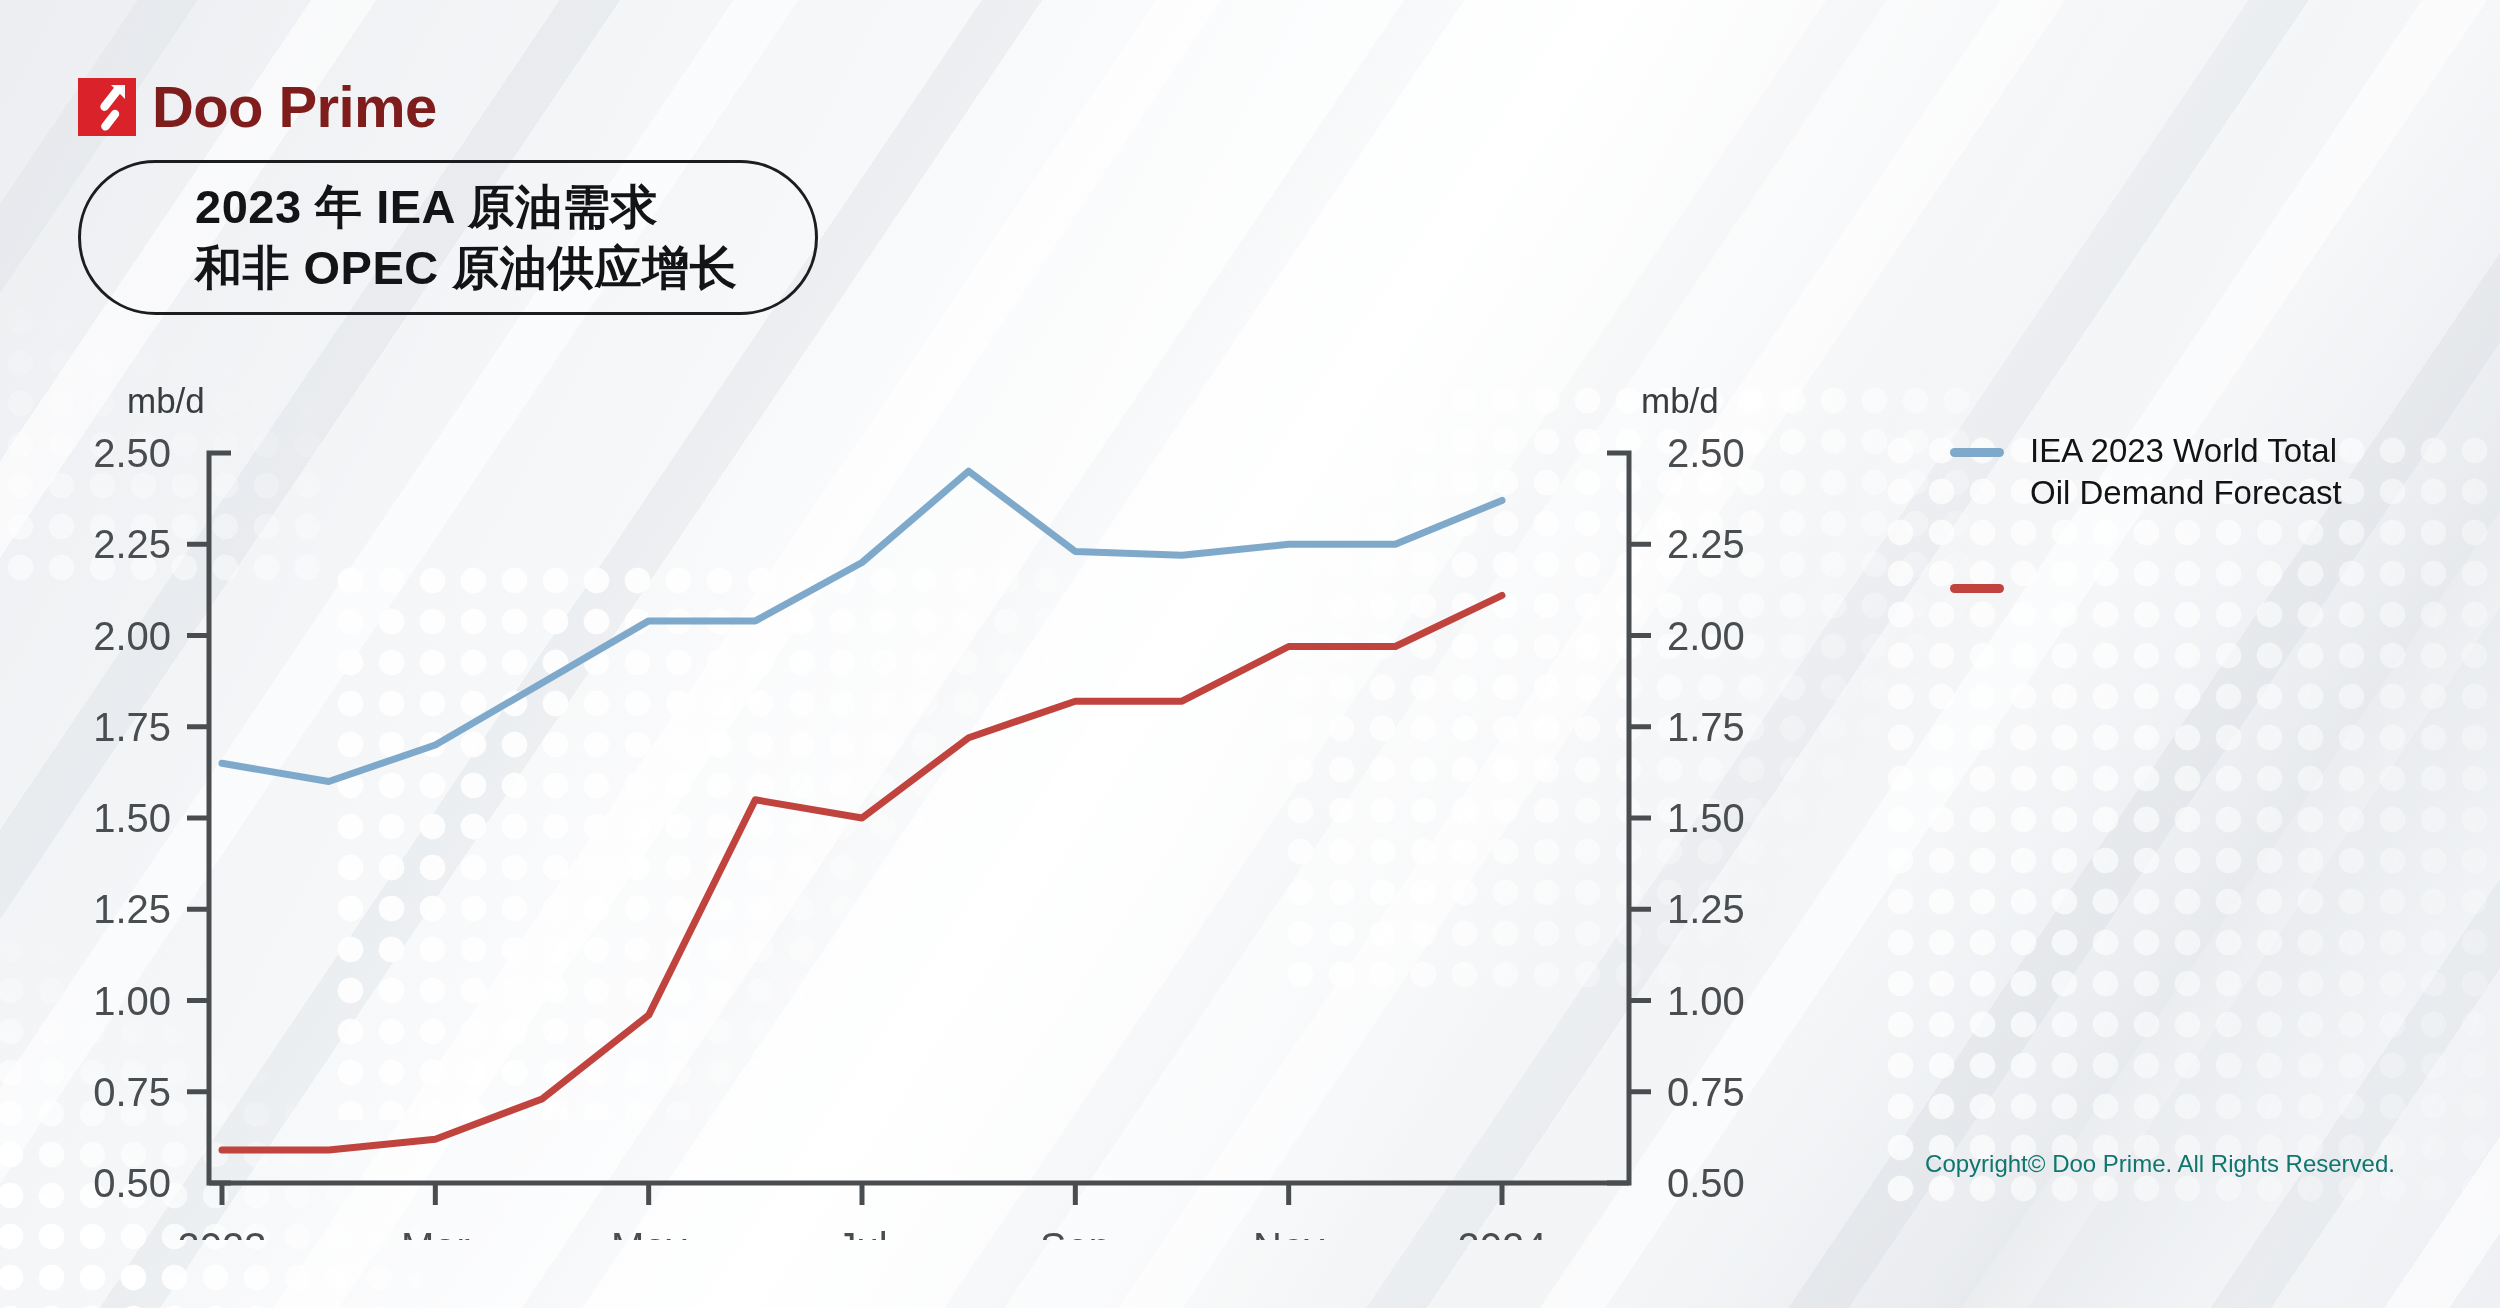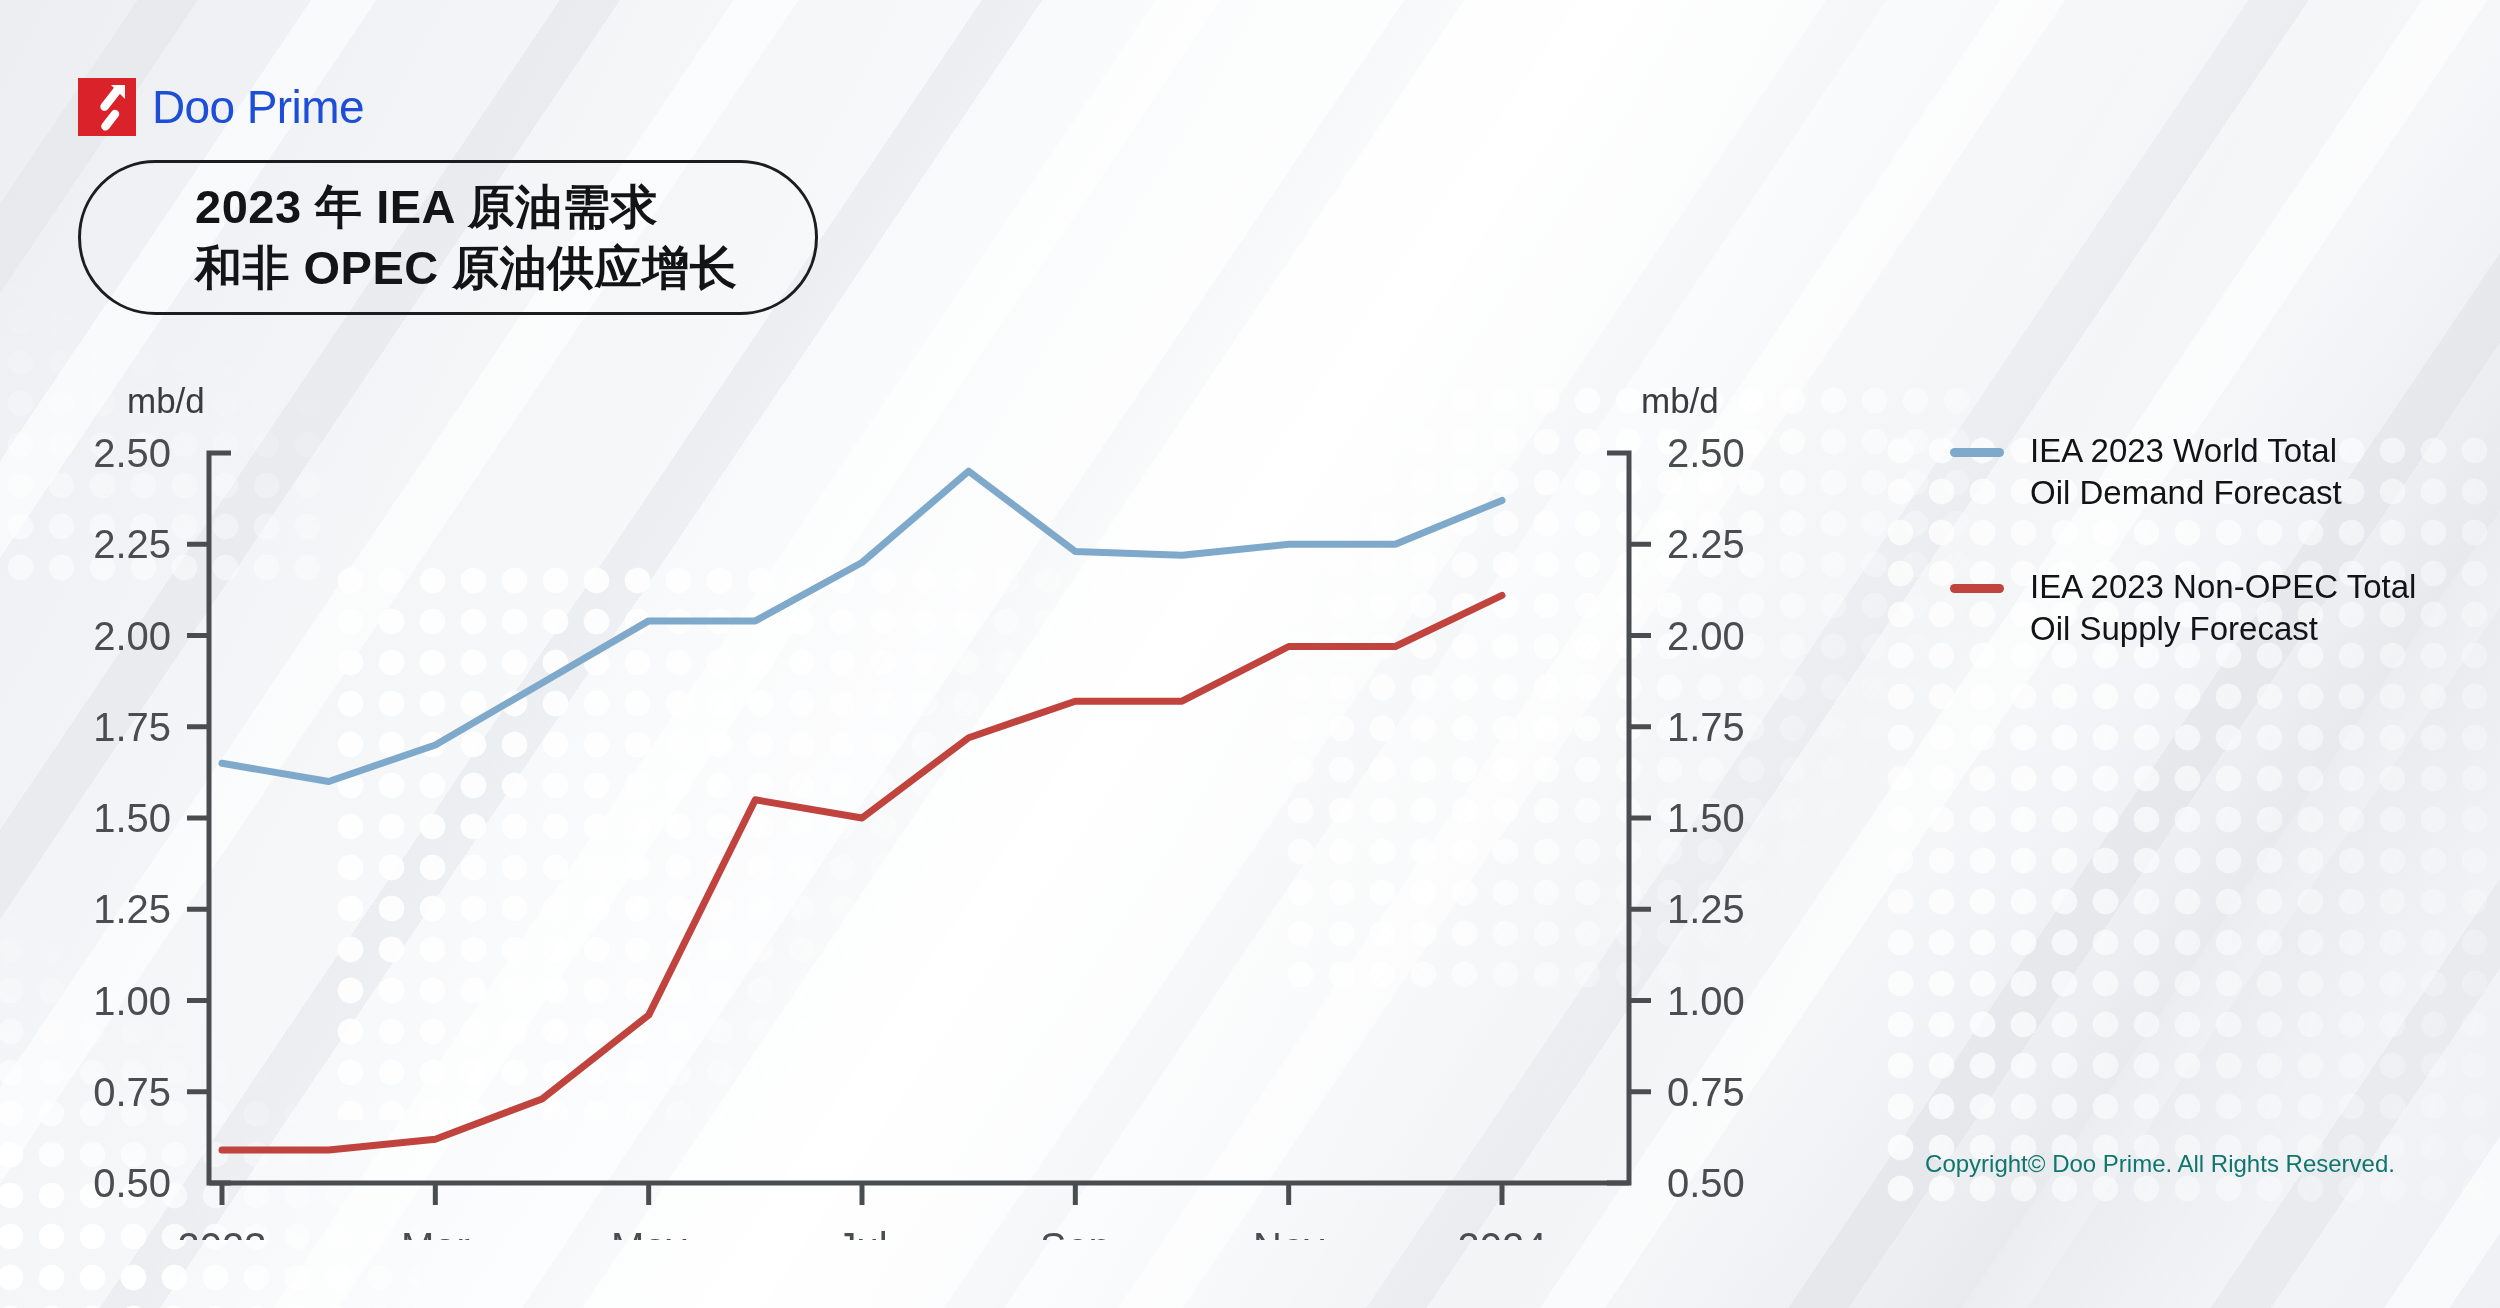--- a/index.html
+++ b/index.html
@@ -56,21 +56,21 @@
   #dots-far { left: 1880px; top: 430px; width: 620px; height: 780px; opacity: .75;
     mask-image: linear-gradient(-70deg, rgba(0,0,0,0.25) 10%, rgba(0,0,0,1) 70%);
     -webkit-mask-image: linear-gradient(-70deg, rgba(0,0,0,0.25) 10%, rgba(0,0,0,1) 70%); }
   #dots-top { left: 0px; top: 260px; width: 330px; height: 330px; opacity: .55;
     mask-image: linear-gradient(20deg, rgba(0,0,0,1) 10%, rgba(0,0,0,0) 70%);
     -webkit-mask-image: linear-gradient(20deg, rgba(0,0,0,1) 10%, rgba(0,0,0,0) 70%); }
 
   
   #brand { position: absolute; left: 78px; top: 78px; display: flex; align-items: center; gap: 16px; }
   #brand-mark { width: 58px; height: 58px; position: relative; }
-  #brand-name { font-size: 46px; font-weight: 400; color: #1d4ed8; letter-spacing: -0.6px;
+  #brand-name { font-size: 58px; font-weight: 700; color: #7f1d1d; letter-spacing: -0.6px;
     white-space: nowrap; line-height: 1; }
 
   
   #title-pill {
     position: absolute; left: 78px; top: 160px;
     width: 740px; height: 155px;
     border: 3px solid #1b1d1f; border-radius: 78px;
     display: flex; flex-direction: column; justify-content: center;
     padding-left: 74px;
   }
@@ -187,20 +187,16 @@
 <div id="legend">
   <div class="legend-row">
     <div class="legend-swatch" style="background: rgb(127, 169, 203);"></div>
     <div class="legend-text">
       <div>IEA 2023 World Total</div>
       <div>Oil Demand Forecast</div>
     </div>
   </div>
   <div class="legend-row">
     <div class="legend-swatch" style="background: rgb(192, 67, 62);"></div>
-    <div class="legend-text">
-      <div>IEA 2023 Non-OPEC Total</div>
-      <div>Oil Supply Forecast</div>
-    </div>
   </div>
 </div>
 
 <div id="copyright">Copyright© Doo Prime. All Rights Reserved.</div>
 
 </body></html>

